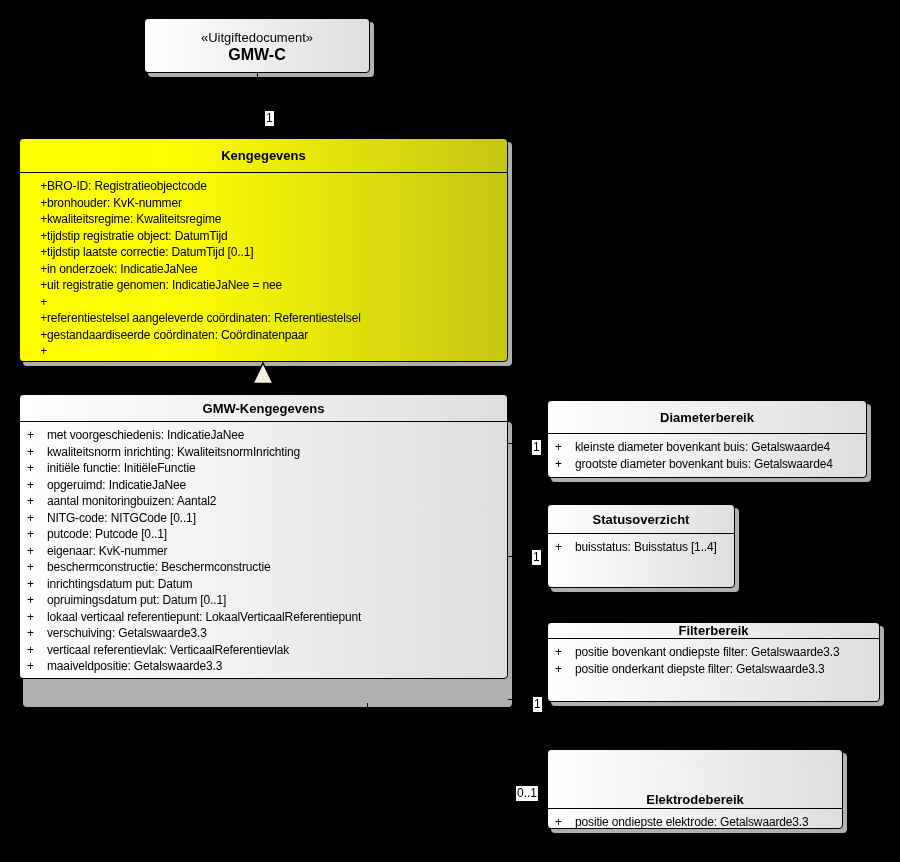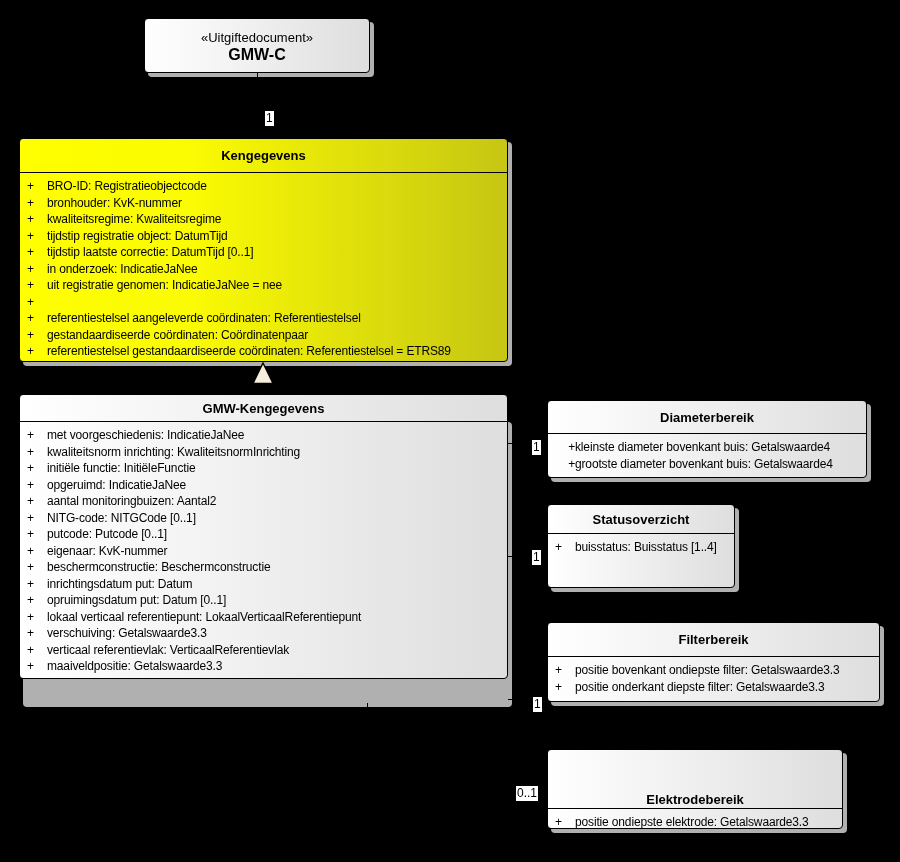--- a/index.html
+++ b/index.html
@@ -12,20 +12,21 @@
   .shadow { position:absolute; background:#b0b0b0; z-index:1; border-radius:4px; }
   .line   { position:absolute; background:#000000; z-index:2; }
   .gen-arrow { position:absolute; z-index:4; }
   .uml-class {
     position:absolute; z-index:3; box-sizing:border-box;
     border:1px solid #000000; border-radius:4px;
     background:linear-gradient(to right, #ffffff 0%, #f4f4f4 35%, #dedede 100%);
   }
   .uml-class.yellow {
     background:linear-gradient(to right, #ffff00 0%, #fbfb02 35%, #c6c614 100%);
+    text-align:right;
   }
   .cls-title {
     display:flex; align-items:center; justify-content:center;
     font-size:13px; font-weight:bold; border-bottom:1px solid #000000;
     box-sizing:border-box; white-space:nowrap;
   }
   .attrs { padding-top:5px; }
   .row { display:flex; height:16.5px; line-height:16.5px; font-size:12px; letter-spacing:-0.15px; white-space:nowrap; }
   .vis { width:20px; margin-left:7px; flex:none; }
   .atx { flex:none; }
@@ -109,21 +110,20 @@
       <div class="row">
           <span class="vis">+</span>
           <span class="atx">referentiestelsel aangeleverde coördinaten: Referentiestelsel</span>
         </div>
       <div class="row">
           <span class="vis">+</span>
           <span class="atx">gestandaardiseerde coördinaten: Coördinatenpaar</span>
         </div>
       <div class="row">
           <span class="vis">+</span>
-          <span class="atx">referentiestelsel gestandaardiseerde coördinaten: Referentiestelsel = ETRS89</span>
         </div>
     </div>
   </div>
 
   <div class="uml-class" style="left:19px;top:394px;width:489px;height:285px;">
     <div class="cls-title" style="height:27px;">GMW-Kengegevens</div>
     <div class="attrs">
       <div class="row">
           <span class="vis">+</span>
           <span class="atx">met voorgeschiedenis: IndicatieJaNee</span>
@@ -180,21 +180,21 @@
           <span class="vis">+</span>
           <span class="atx">verticaal referentievlak: VerticaalReferentievlak</span>
         </div>
       <div class="row">
           <span class="vis">+</span>
           <span class="atx">maaiveldpositie: Getalswaarde3.3</span>
         </div>
     </div>
   </div>
 
-  <div class="uml-class" style="left:547px;top:400px;width:320px;height:78px;text-align:right;">
+  <div class="uml-class" style="left:547px;top:400px;width:320px;height:78px;">
     <div class="cls-title" style="height:33px;">Diameterbereik</div>
     <div class="attrs">
       <div class="row">
           <span class="vis">+</span>
           <span class="atx">kleinste diameter bovenkant buis: Getalswaarde4</span>
         </div>
       <div class="row">
           <span class="vis">+</span>
           <span class="atx">grootste diameter bovenkant buis: Getalswaarde4</span>
         </div>
@@ -205,21 +205,21 @@
     <div class="cls-title" style="height:29px;">Statusoverzicht</div>
     <div class="attrs">
       <div class="row">
           <span class="vis">+</span>
           <span class="atx">buisstatus: Buisstatus [1..4]</span>
         </div>
     </div>
   </div>
 
   <div class="uml-class" style="left:547px;top:622px;width:333px;height:80px;">
-    <div class="cls-title" style="height:34px;">Filterbereik</div>
+    <div class="cls-title" style="height:16px;">Filterbereik</div>
     <div class="attrs">
       <div class="row">
           <span class="vis">+</span>
           <span class="atx">positie bovenkant ondiepste filter: Getalswaarde3.3</span>
         </div>
       <div class="row">
           <span class="vis">+</span>
           <span class="atx">positie onderkant diepste filter: Getalswaarde3.3</span>
         </div>
     </div>

